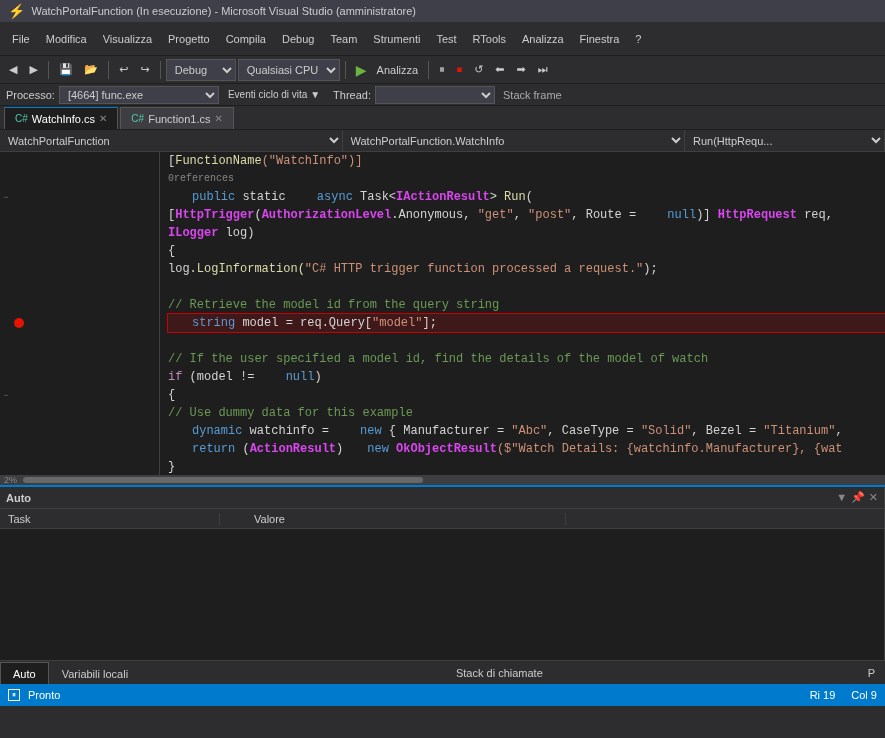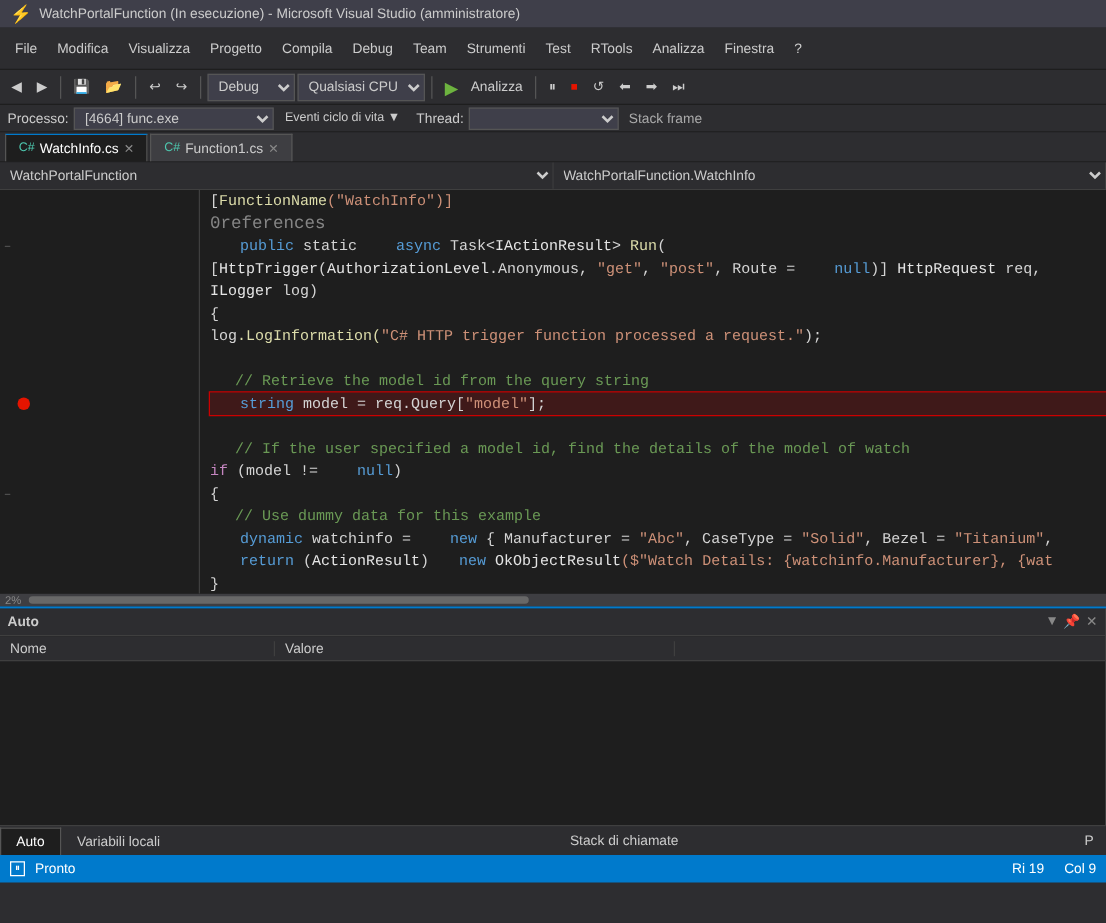--- a/index.html
+++ b/index.html
@@ -237,26 +237,26 @@
       height: 6px;
       background: #686868;
       border-radius: 3px;
       margin: 0 2px;
       width: 400px;
     }
 
     
     .kw { color: #569cd6; margin-left: 24px; }
     .kw2 { color: #c586c0; }
-    .type { color: #e5e5e5; }
+    .type { color: #d946ef; font-weight: bold; }
     .str { color: #ce9178; }
-    .comment { color: #6a9955; margin-left: 20px; }
+    .comment { color: #6a9955; }
     .method { color: #dcdcaa; }
     .normal { color: #d4d4d4; }
-    .gray { color: #858585; font-size: 14px; }
+    .gray { color: #858585; font-size: 10px; }
 
     
     .debug-panel {
       display: flex;
       height: 175px;
       border-top: 2px solid #007acc;
     }
     .debug-left {
       flex: 1;
       background: #1e1e1e;
@@ -302,21 +302,21 @@
       align-items: center;
       border-bottom: 1px solid #3f3f3f;
     }
     .debug-col {
       padding: 0 8px;
       font-size: 11px;
       color: #ccc;
       border-right: 1px solid #3f3f3f;
     }
     .debug-col.nome { width: 220px; }
-    .debug-col.valore { width: 320px; }
+    .debug-col.valore { width: 320px; margin-left: 26px; }
     .debug-col.tipo { flex: 1; }
 
     
     .bottom-tabs {
       background: #2d2d30;
       height: 24px;
       display: flex;
       align-items: flex-end;
       border-top: 1px solid #3f3f3f;
     }
@@ -451,20 +451,23 @@
 
 <div class="code-section">
 
   <div class="code-nav-bar">
     <select class="code-nav-select">
       <option>WatchPortalFunction</option>
     </select>
     <select class="code-nav-select">
       <option>WatchPortalFunction.WatchInfo</option>
     </select>
+    <select class="code-nav-select" style="max-width: 200px;">
+      <option>Run(HttpRequ...</option>
+    </select>
   </div>
 
   <div class="editor-container">
 
     <div class="gutter">
       <div class="line-nums">
 
         <div class="line-row">
             <div class="fold-btn"></div>
             <div class="breakpoint-area"></div>
@@ -594,21 +597,21 @@
     <div class="debug-panel-header">
       <span class="debug-panel-title">Auto</span>
       <div class="debug-panel-controls">
         <span class="debug-panel-btn">▼</span>
         <span class="debug-panel-btn">📌</span>
         <span class="debug-panel-btn">✕</span>
       </div>
     </div>
     <div class="debug-table">
       <div class="debug-table-header">
-        <div class="debug-col nome">Nome</div>
+        <div class="debug-col nome">Task</div>
         <div class="debug-col valore">Valore</div>
       </div>
     </div>
   </div>
 </div>
 
 <div class="bottom-tabs">
   <div class="bottom-tab active">Auto</div>
   <div class="bottom-tab">Variabili locali</div>
   <div class="bottom-right-tab" style="margin-left:auto;">Stack di chiamate</div>

